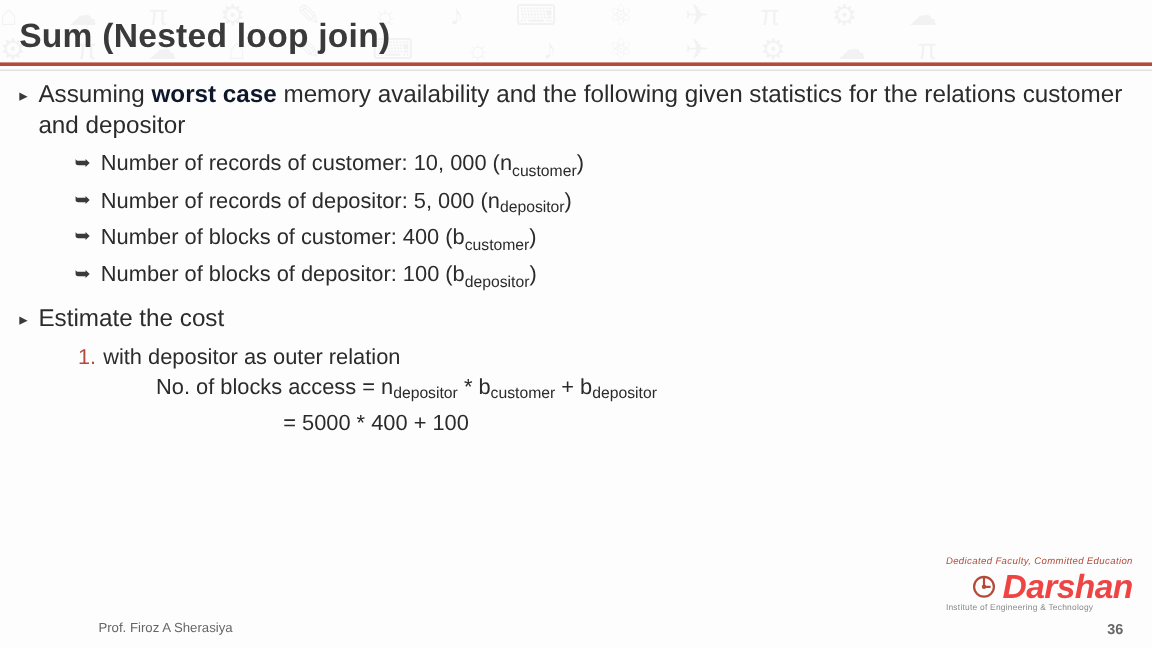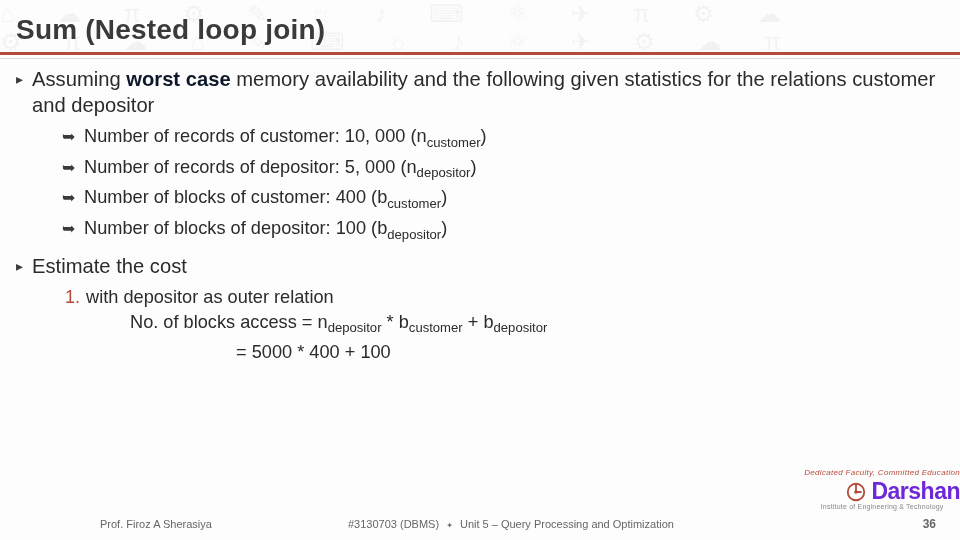--- a/index.html
+++ b/index.html
@@ -28,32 +28,32 @@
   .txt-sub { font-size: 18.2px; line-height: 25px; }
   sub { font-size: 0.72em; vertical-align: sub; margin-top: 10px; }
 
   .ordered { margin-top: 6px; margin-left: 44px; }
   .ord-row { display: flex; }
   .ord-num { width: 26px; flex-shrink: 0; font-size: 18px; line-height: 25px; color: #b44b3a; text-align: right; padding-right: 6px; }
   .txt-ord { font-size: 18.2px; line-height: 25px; }
   .eq-row { margin-left: 70px; font-size: 18.2px; line-height: 25px; }
   .ind2 { margin-left: 176px; }
 
-  .footer { position: absolute; left: 18px; right: 0; bottom: 6px; height: 26px; }
+  .footer { position: absolute; left: 0; right: 0; bottom: 6px; height: 26px; }
   .foot-left { position: absolute; left: 82px; bottom: 4px; font-size: 11px; color: #666; }
   .foot-center { position: absolute; left: 330px; bottom: 4px; font-size: 11px; color: #666; }
   .foot-center .diamond { font-size: 8px; vertical-align: middle; margin: 0 4px; }
   .foot-page { position: absolute; right: 24px; bottom: 3px; font-size: 12px; color: #666; font-weight: bold; }
 
-  .logo-wrap { position: absolute; right: 0; bottom: 30px; text-align: center; }
+  .logo-wrap { position: absolute; right: 16px; bottom: 30px; text-align: left; }
   .logo-tag { font-size: 8px; color: #b44b3a; font-style: italic; letter-spacing: 0.3px; }
   .logo-main { display: flex; align-items: center; justify-content: flex-end; gap: 4px; margin-top: 1px; }
   .logo-mark { width: 22px; height: 22px; position: relative; }
   .logo-mark svg { width: 22px; height: 22px; }
-  .logo-text { font-size: 23px; font-weight: 700; color: #6d28d9; letter-spacing: -0.5px; }
+  .logo-text { font-size: 28px; font-weight: 700; font-style: italic; color: #ef4444; letter-spacing: -0.5px; }
   .logo-sub { font-size: 7px; color: #888; margin-top: -2px; letter-spacing: 0.2px; }
 </style>
 </head>
 <body>
 
 <div class="slide">
 
   <div class="bg-pattern">⌂ ☁ π ⚙ ✎ ☼ ♪ ⌨ ⚛ ✈ π ⚙ ☁
 ⚙ π ☁ ⌂ ✎ ⌨ ☼ ♪ ⚛ ✈ ⚙ ☁ π</div>
 
@@ -118,19 +118,16 @@
             <circle cx="12" cy="12" r="2" fill="#b44b3a"></circle>
           </svg>
       </div>
       <div class="logo-text">Darshan</div>
     </div>
     <div class="logo-sub">Institute of Engineering &amp; Technology</div>
   </div>
 
   <div class="footer">
     <div class="foot-left">Prof. Firoz A Sherasiya</div>
-    <div class="foot-center">
-      <span>#3130703 (DBMS) </span><span class="diamond">✦</span><span> Unit 5 – Query Processing and Optimization</span>
-    </div>
     <div class="foot-page">36</div>
   </div>
 
 </div>
 
 </body></html>

